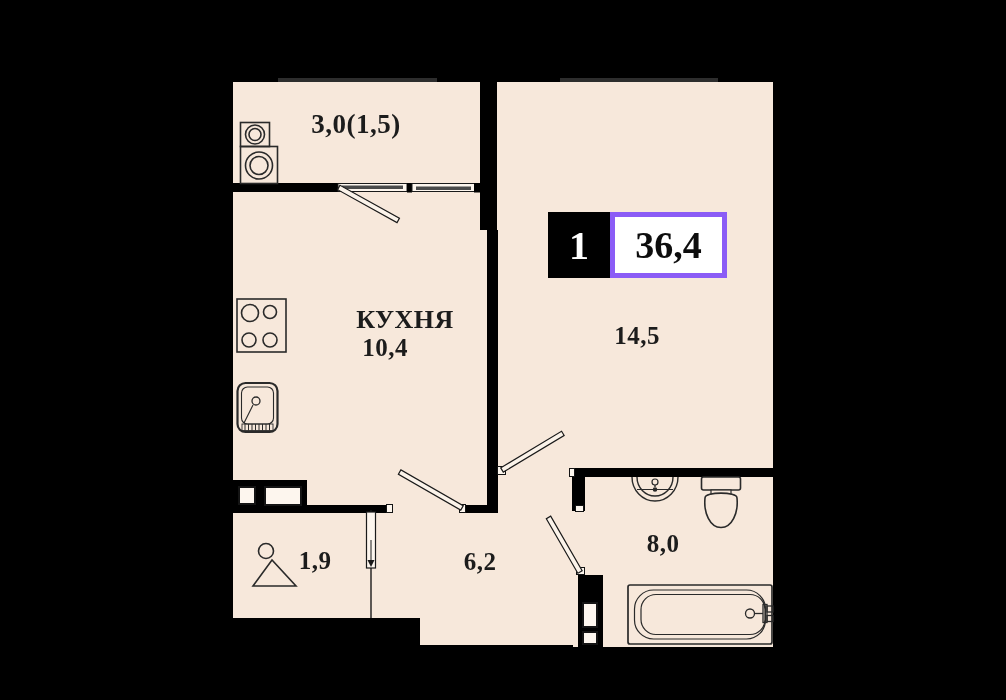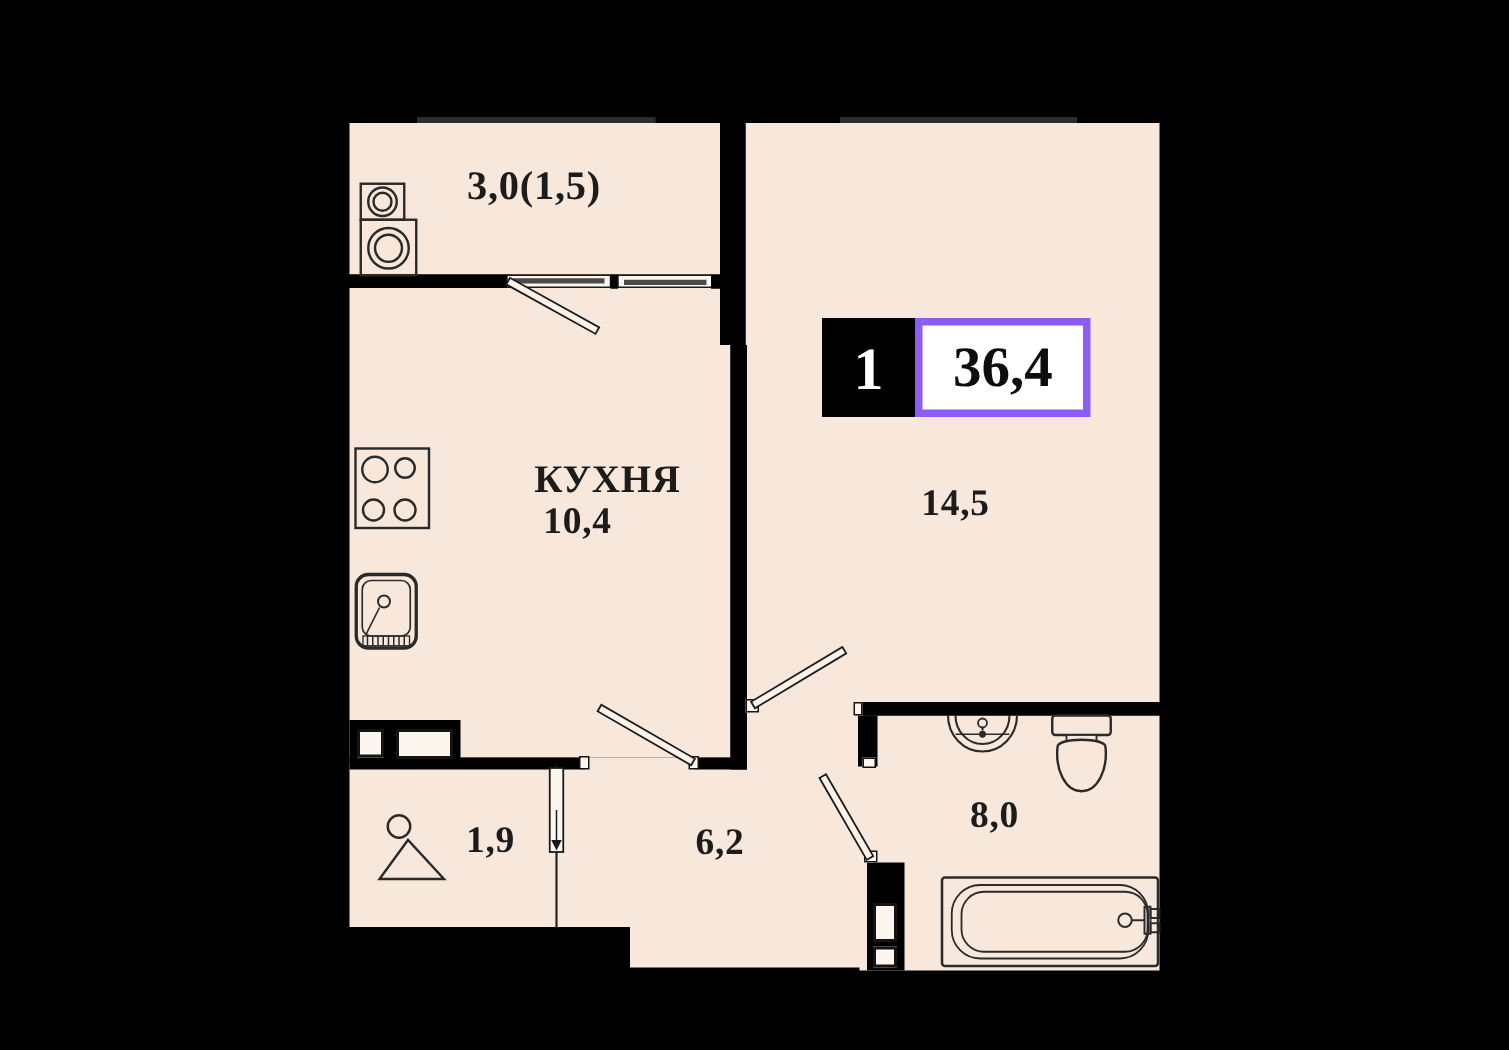--- a/index.html
+++ b/index.html
@@ -159,21 +159,21 @@
         <rect x="767" y="606" width="6" height="6"></rect>
         <rect x="767" y="615.5" width="6" height="6"></rect>
       </g>
     </g>
   </svg>
 
   <div class="lbl balcony-area" style="left:356px;top:124px;">3,0(1,5)</div>
   <div class="lbl room-name" style="left:385px;top:320px;margin-left:20px;">КУХНЯ</div>
   <div class="lbl room-area" style="left:385px;top:348px;">10,4</div>
   <div class="lbl room-area" style="left:637px;top:336px;">14,5</div>
-  <div class="lbl room-area" style="left:327px;top:561px;">1,9</div>
+  <div class="lbl room-area" style="left:315px;top:561px;">1,9</div>
   <div class="lbl room-area" style="left:480px;top:562px;">6,2</div>
   <div class="lbl room-area" style="left:663px;top:544px;">8,0</div>
 
   <div id="badge">
     <div id="badge-black">1</div>
     <div id="badge-white">36,4</div>
   </div>
 
 </div>
 

